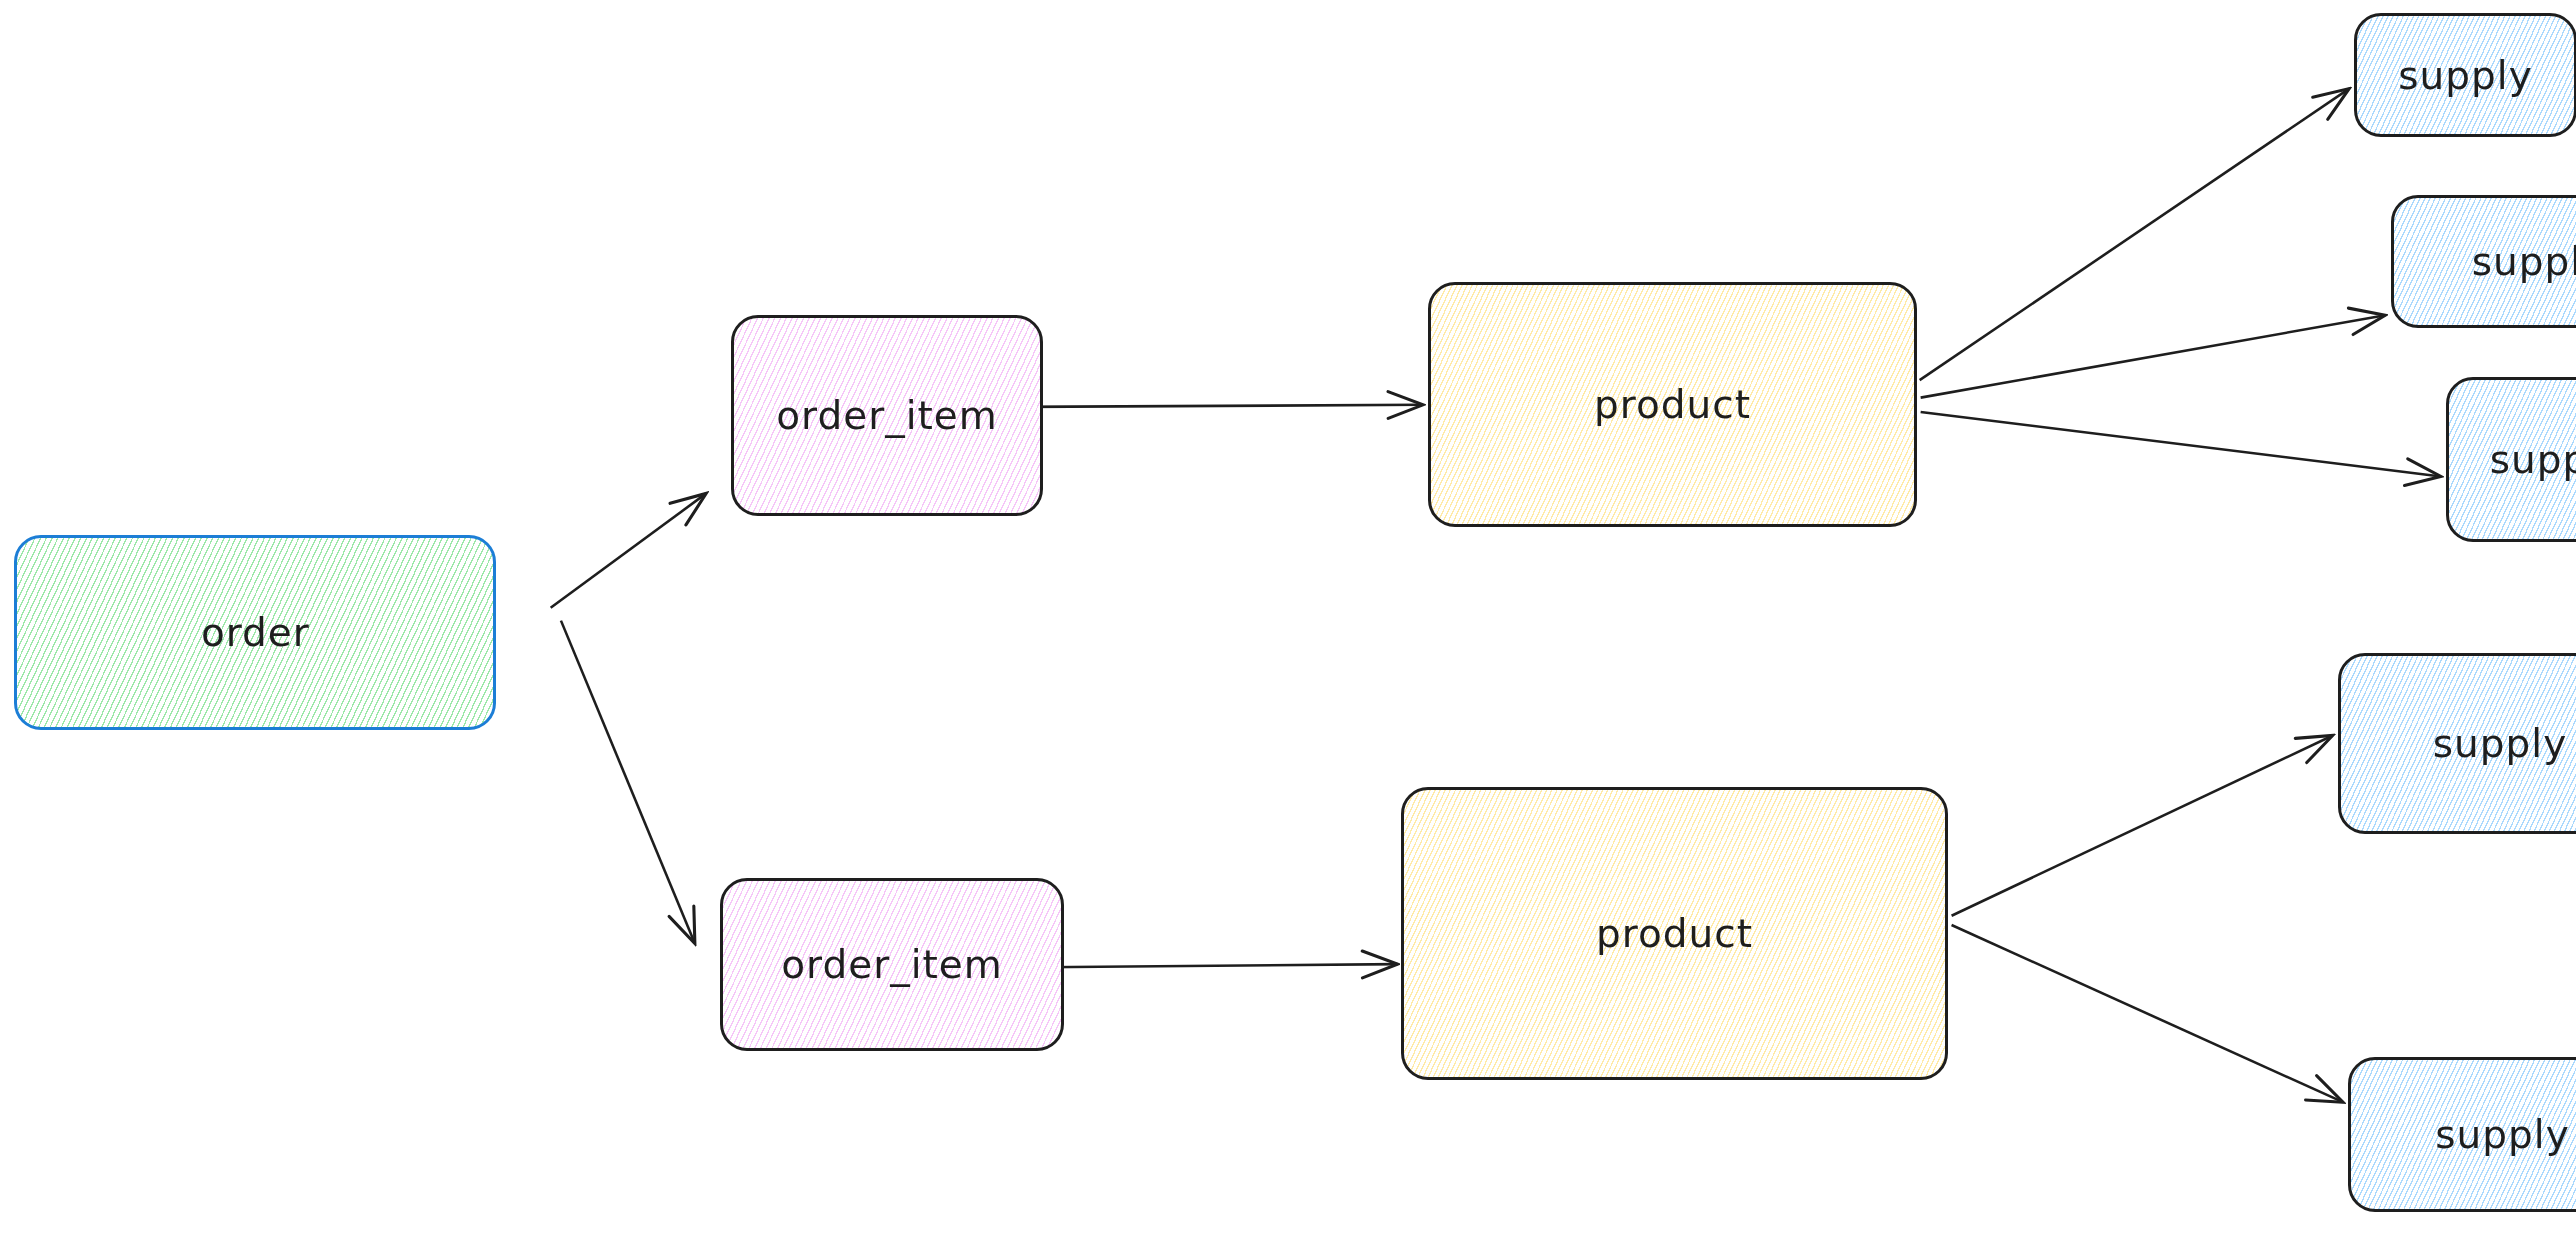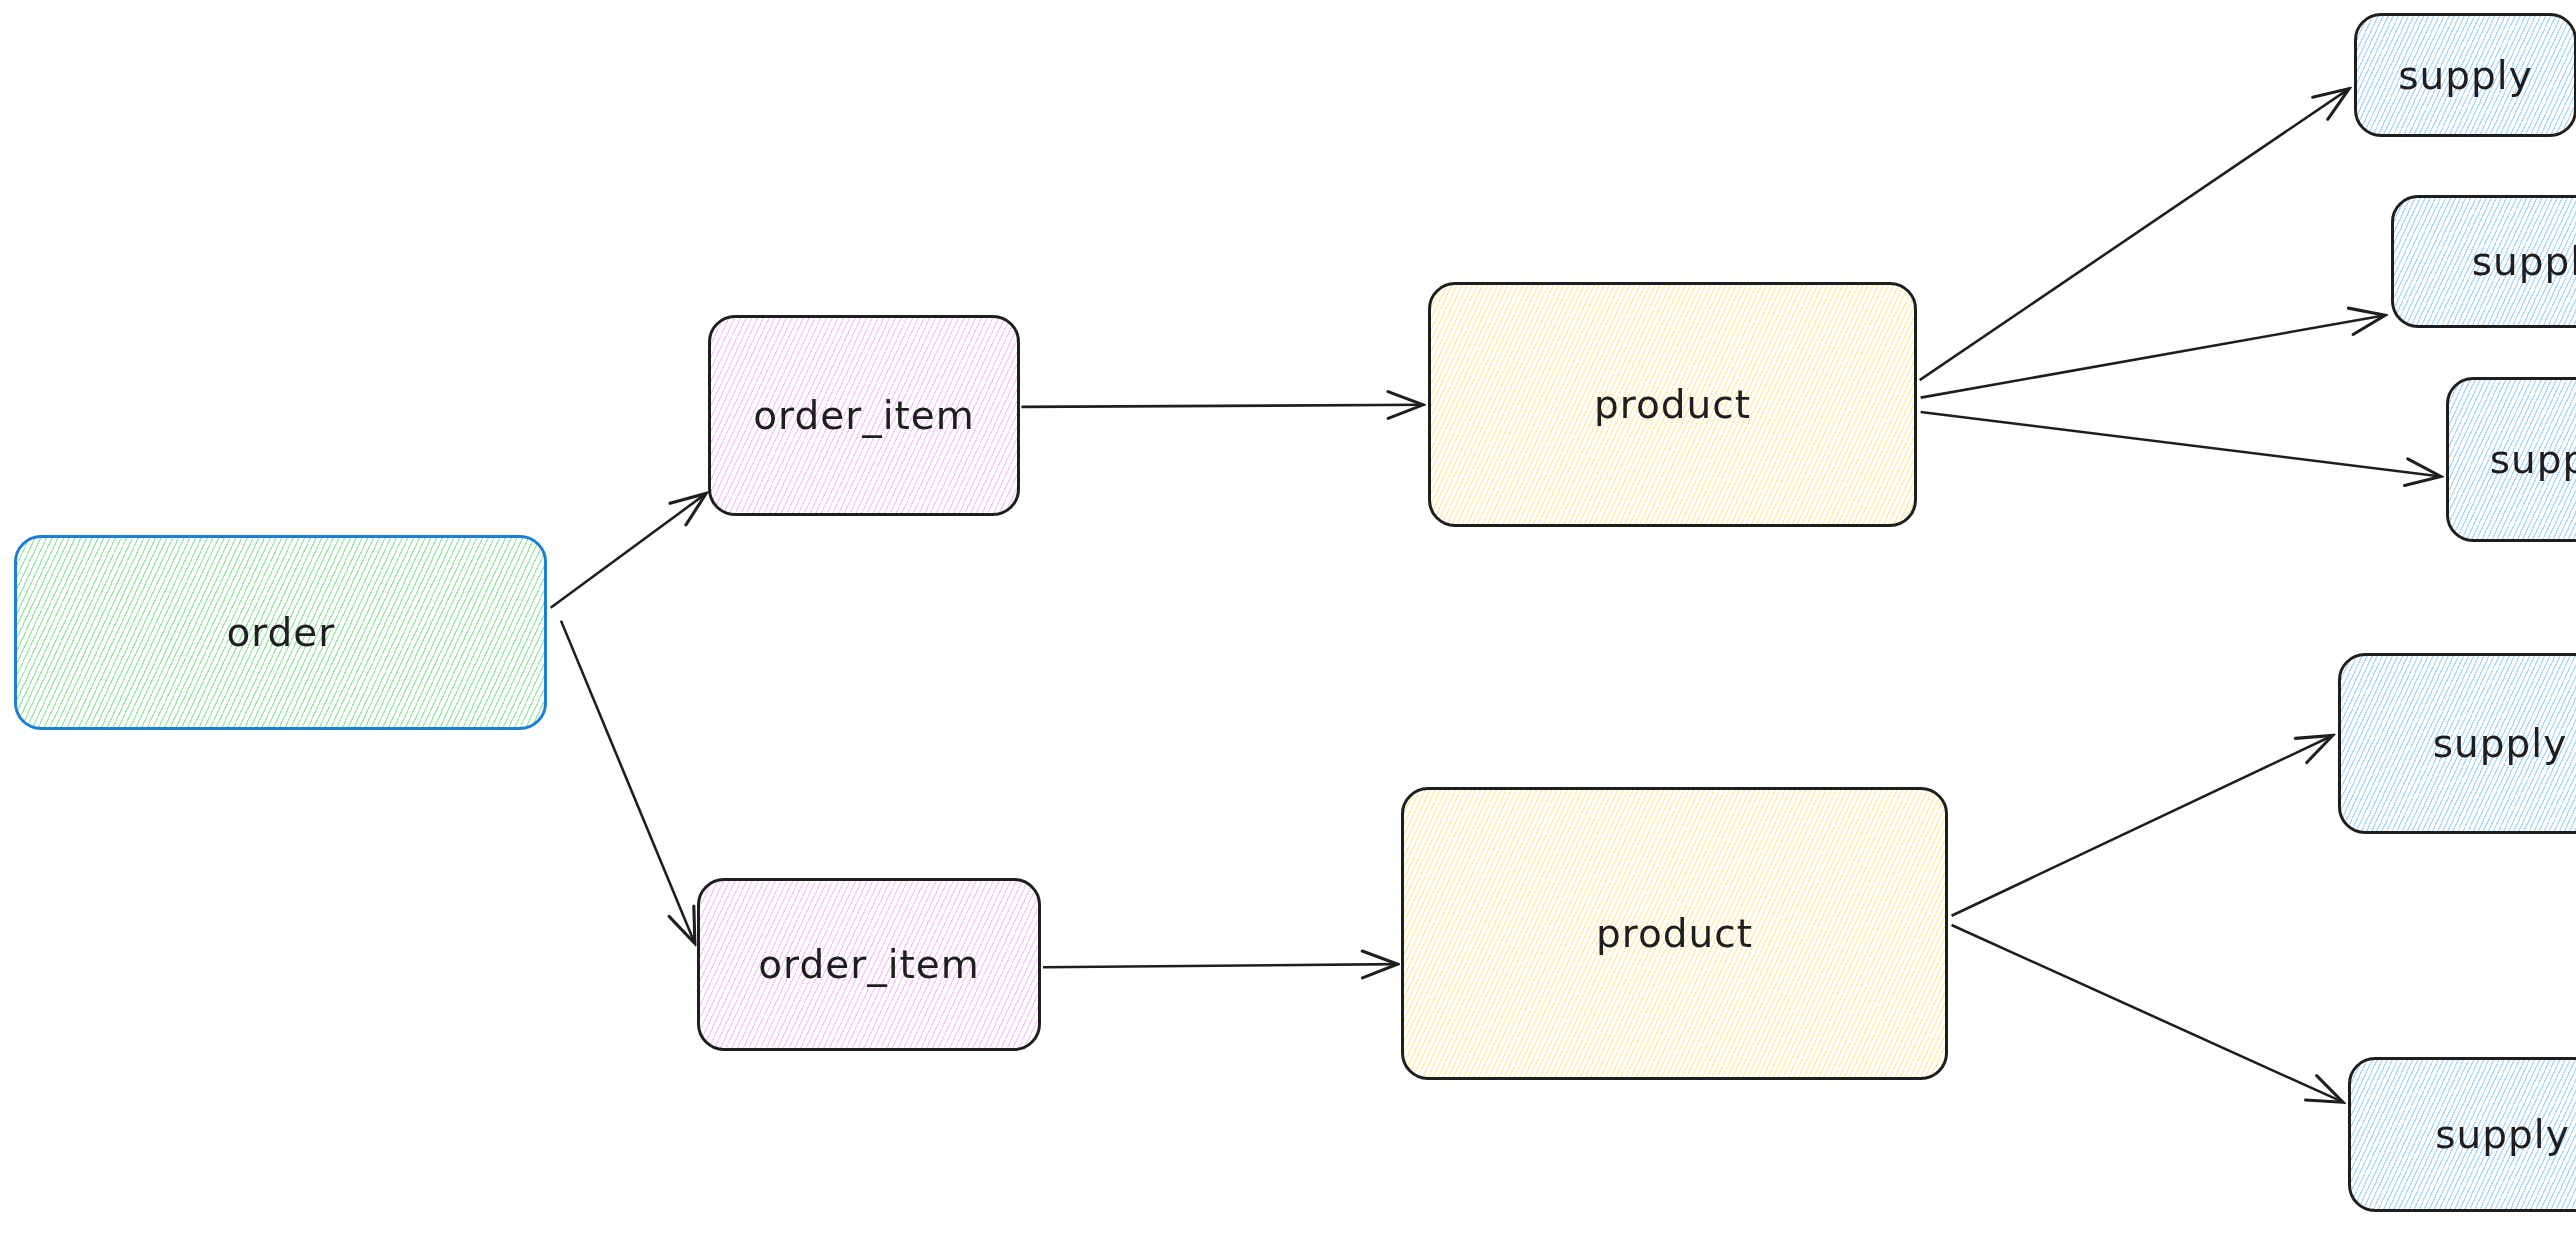--- a/index.html
+++ b/index.html
@@ -20,35 +20,36 @@
   
   .hach-green{
     background-image:repeating-linear-gradient(115deg,
       rgba(105,219,124,0.65) 0px, rgba(105,219,124,0.65) 1.3px,
       transparent 1.3px, transparent 5.2px);
   }
   .hach-pink{
     background-image:repeating-linear-gradient(115deg,
       rgba(238,153,242,0.55) 0px, rgba(238,153,242,0.55) 1.3px,
       transparent 1.3px, transparent 5.2px);
+    margin-left:23px;
   }
   .hach-yellow{
     background-image:repeating-linear-gradient(115deg,
       rgba(255,221,110,0.60) 0px, rgba(255,221,110,0.60) 1.3px,
       transparent 1.3px, transparent 4.6px);
   }
   .hach-blue{
     background-image:repeating-linear-gradient(115deg,
       rgba(116,192,252,0.60) 0px, rgba(116,192,252,0.60) 1.3px,
       transparent 1.3px, transparent 4.6px);
   }
   .stroke-blue{border-color:#1c7ed6;}
 
   
-  .n-order{left:14.4px;  top:535px;width:533px;height:195px;}
+  .n-order{left:14.4px;  top:535px;width:482px;height:195px;}
   .n-oi1  {left:708px;top:315px; width:312px; height:201px;}
   .n-p1   {left:1428px;top:282px; width:489px; height:245px;}
   .n-s1   {left:2354px;top:13px;  width:223px; height:124px;}
   .n-s2   {left:2391px;top:195px; width:296px; height:133px;}
   .n-s3   {left:2446px;top:377px; width:222px; height:165px;}
   .n-oi2  {left:697px;top:878px;width:344px; height:173px;}
   .n-p2   {left:1401px;top:787px;width:547px;height:293px;}
   .n-s4   {left:2338px;top:653px;width:324px; height:181px;}
   .n-s5   {left:2348px;top:1057px;width:309px; height:155px;}
 

